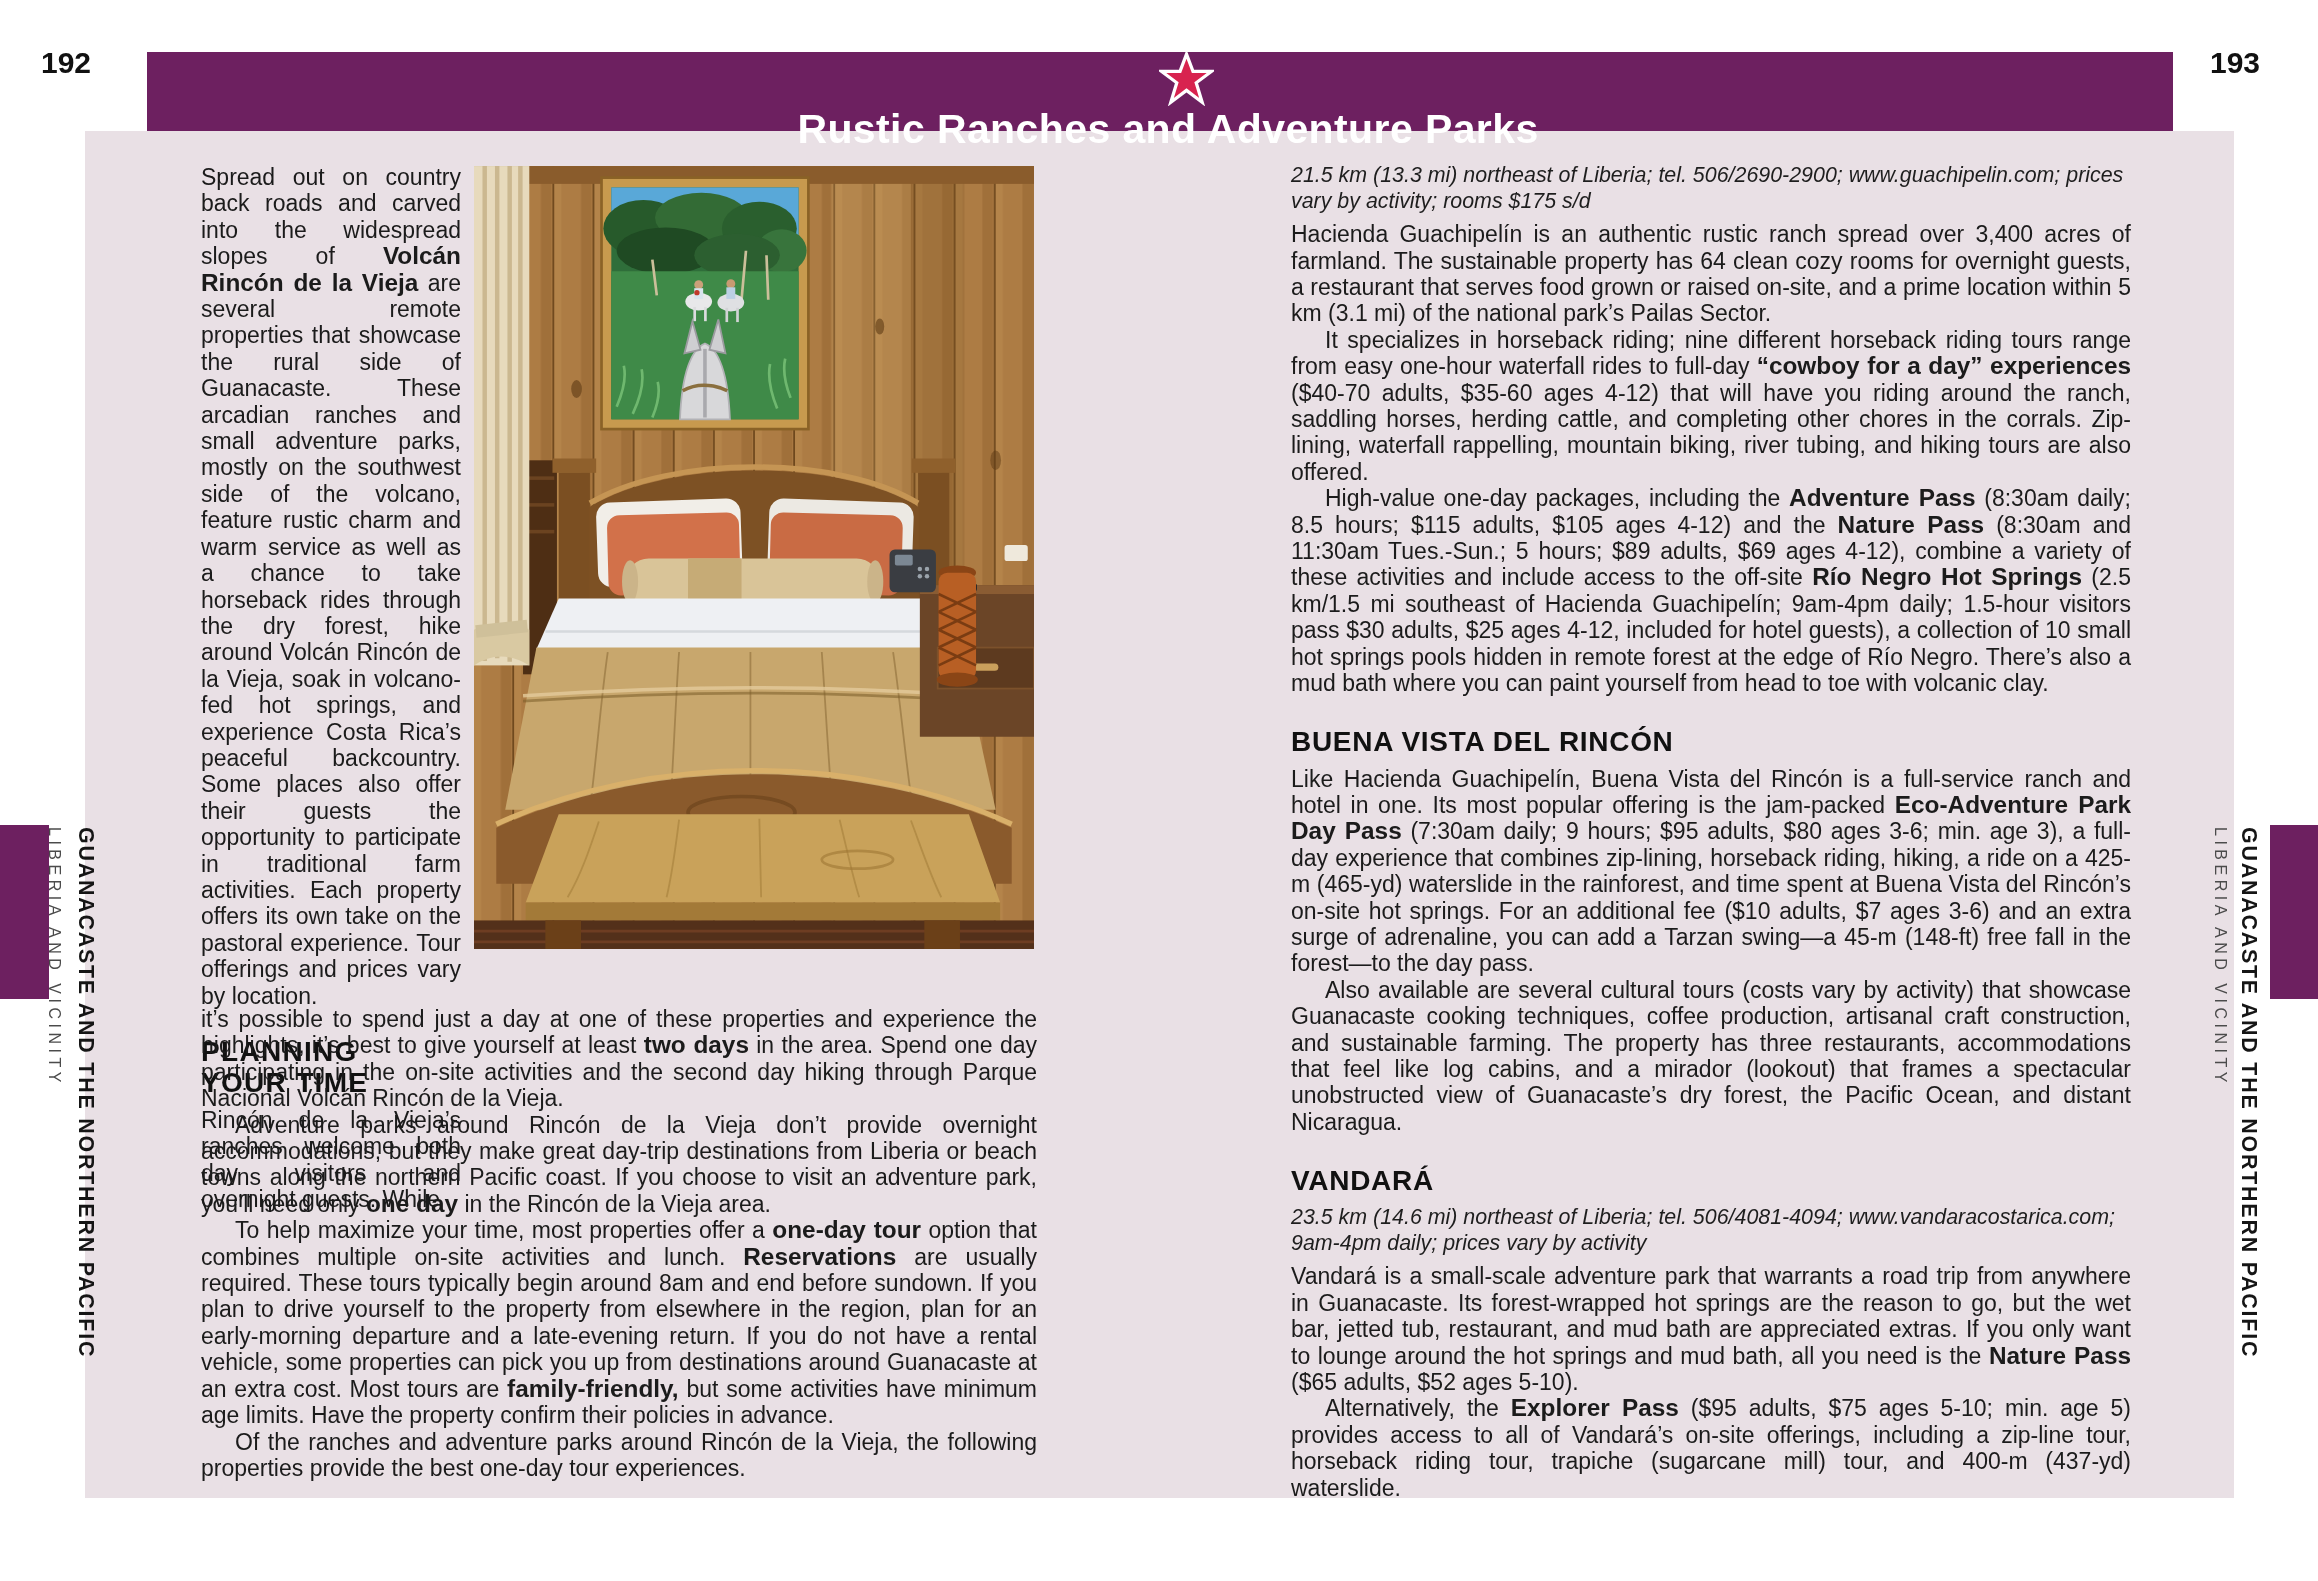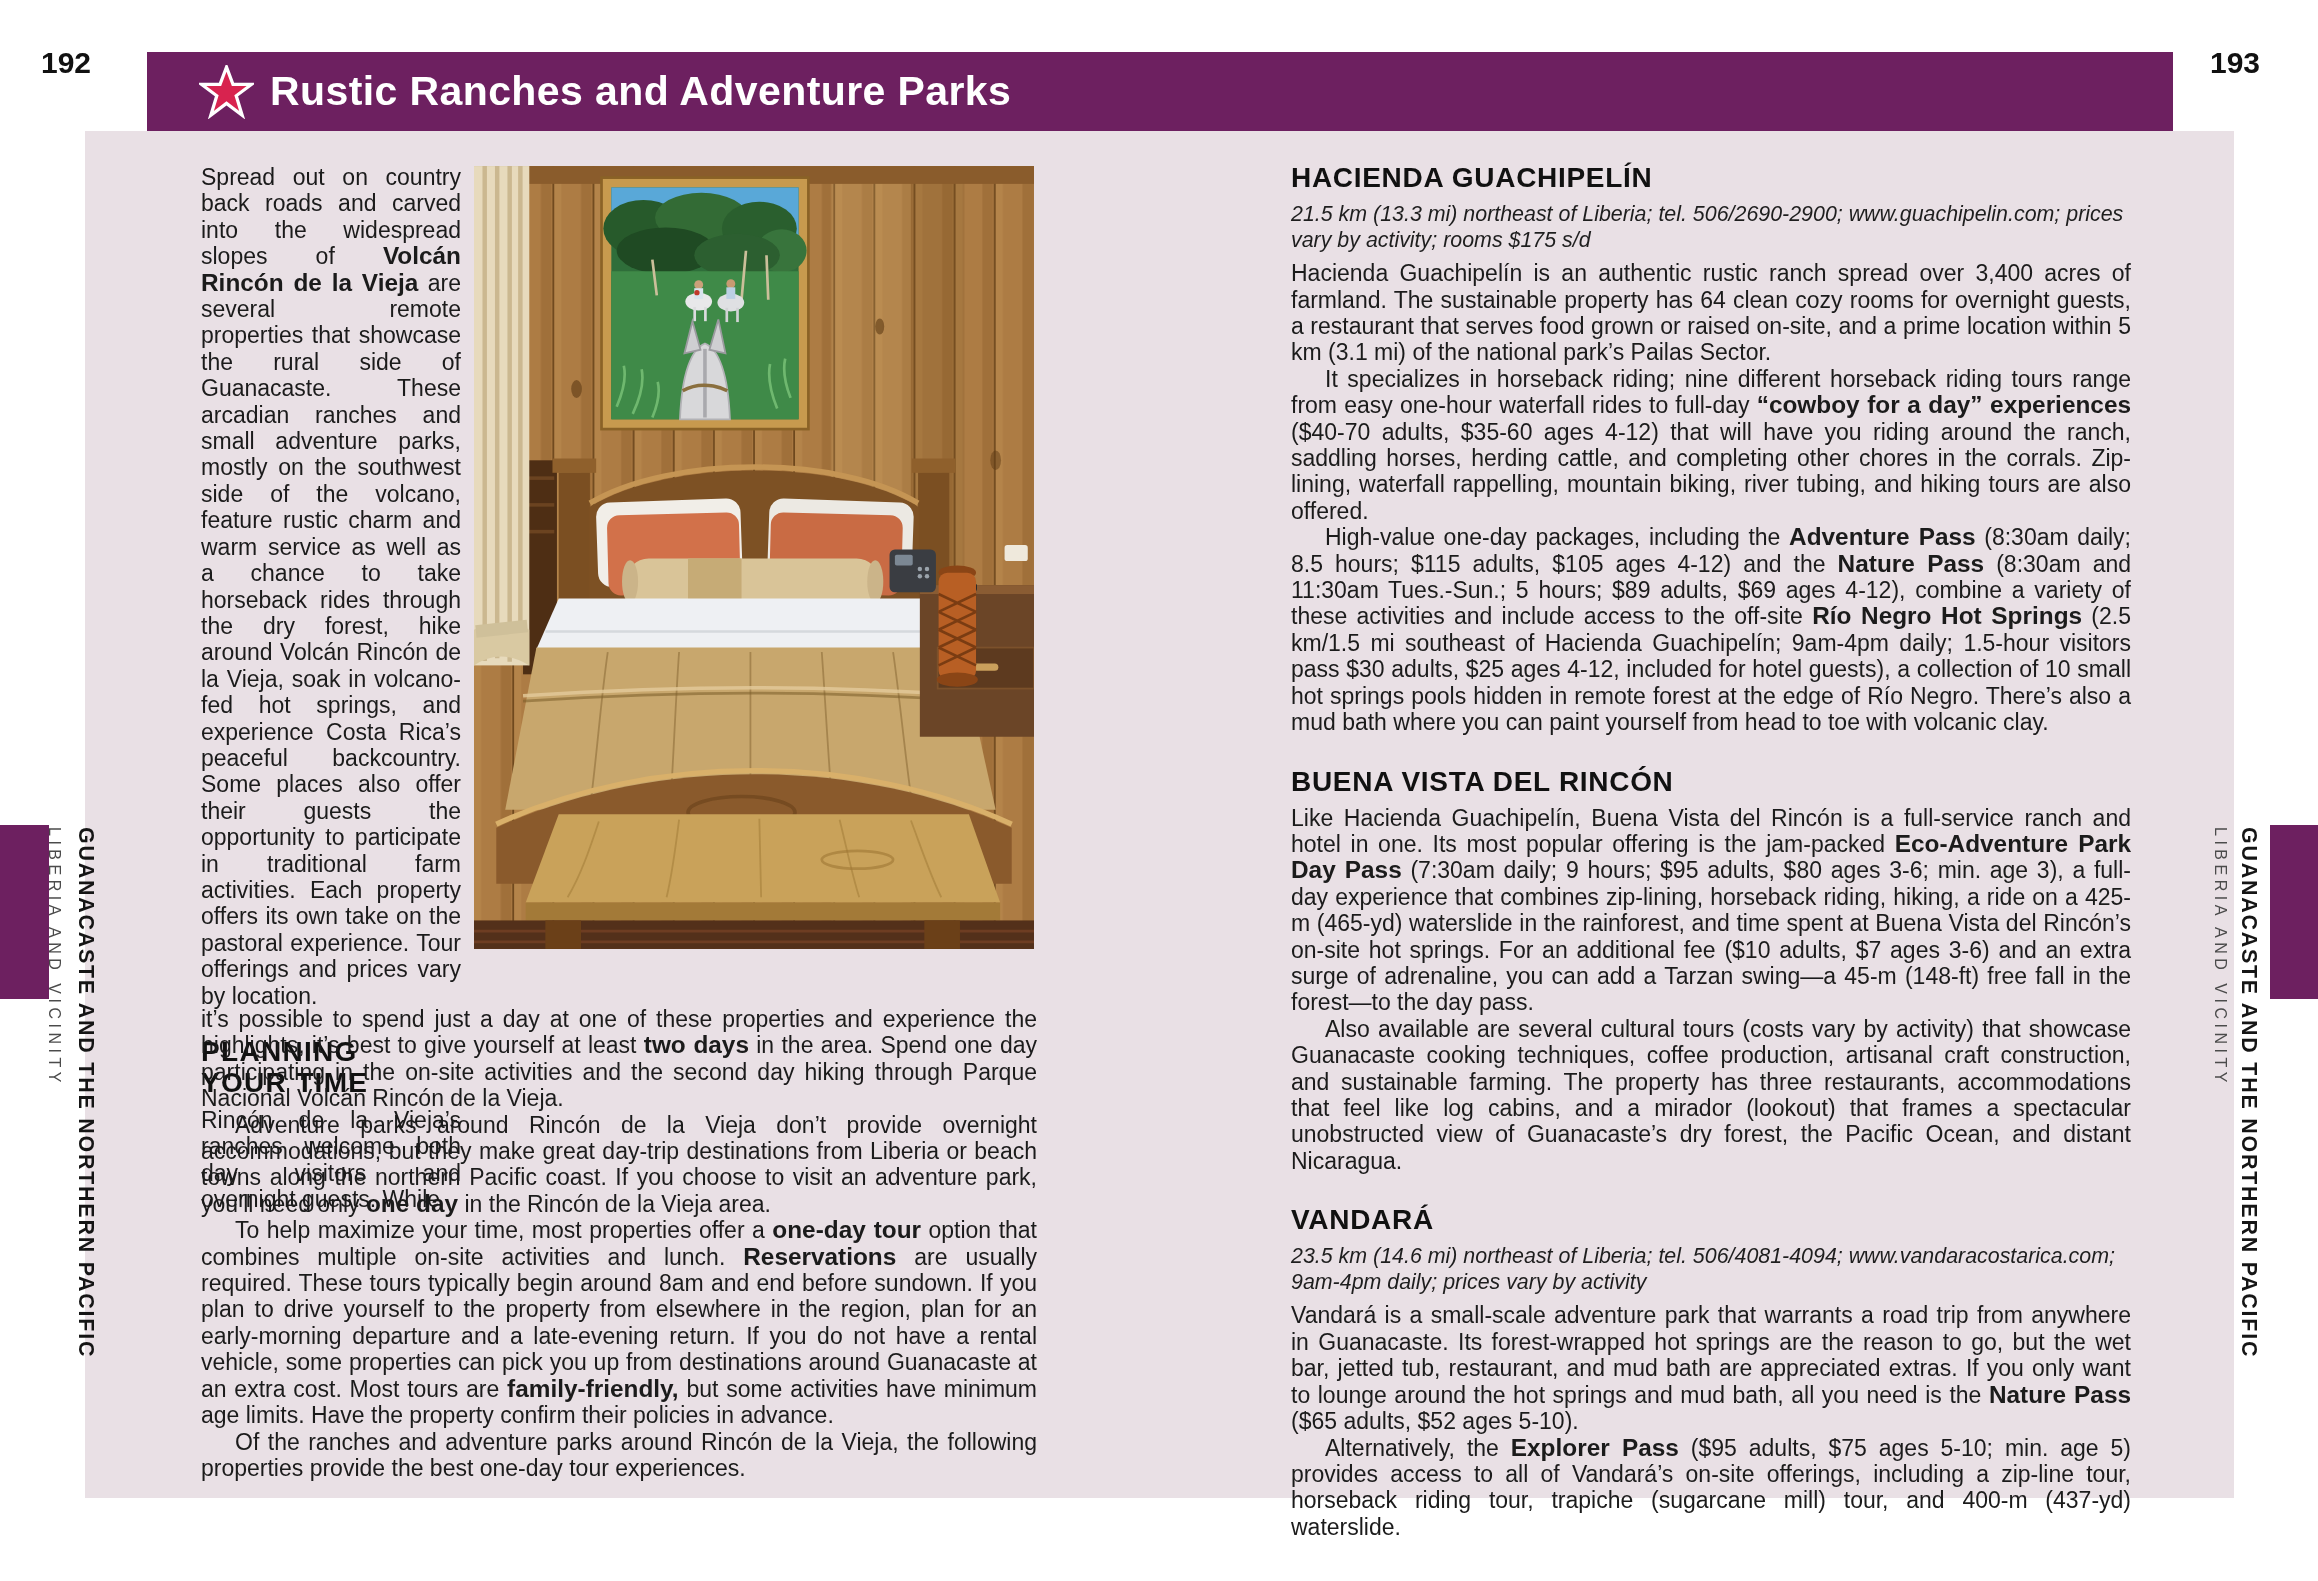--- a/index.html
+++ b/index.html
@@ -4,21 +4,21 @@
 <style>
   html,body{margin:0;padding:0;background:#ffffff;}
   #spread{
     position:relative;width:2319px;height:1581px;overflow:hidden;
     background:#ffffff;font-family:Liberation Sans, sans-serif;color:#1b1b1b;
   }
   .content-bg{position:absolute;left:85px;top:131px;width:2149px;height:1367px;background:#e9e0e5;}
   .pagenum{position:absolute;top:46px;font-size:30px;font-weight:700;color:#111;}
   .pagenum.left{left:41px;}
   .pagenum.right{left:2210px;}
-  .banner{position:absolute;left:147px;top:52px;width:2026px;height:79px;background:#6d2060;display:flex;align-items:center;}
+  .banner{position:absolute;left:147px;top:52px;width:2026px;height:79px;background:#6d2060;display:flex;align-items:center;flex-direction:column;}
   .banner .star{margin-left:52px;flex:0 0 auto;}
   .banner-title{margin-left:16px;color:#ffffff;font-size:41px;font-weight:700;letter-spacing:0.4px;}
 
   
   .intro-col{position:absolute;left:201px;top:164px;width:260px;}
   .col-p{margin:0;font-size:23px;line-height:26.4px;text-align:justify;hyphens:auto;}
   .col-p b{font-weight:700;font-size:1.06em;}
   .planning-h{margin:27px 0 9px 0;font-size:28px;line-height:31px;font-weight:700;letter-spacing:1.3px;color:#111;}
 
   
@@ -201,21 +201,20 @@
   <div class="wide-text">
     <p class="body-p"><span>it’s possible to spend just a day at one of these properties and experience the highlights, it’s best to give yourself at least </span><b>two days</b><span> in the area. Spend one day participating in the on-site activities and the second day hiking through Parque Nacional Volcán Rincón de la Vieja.</span></p>
     <p class="body-p indent"><span>Adventure parks around Rincón de la Vieja don’t provide overnight accommodations, but they make great day-trip destinations from Liberia or beach towns along the northern Pacific coast. If you choose to visit an adventure park, you’ll need only </span><b>one day</b><span> in the Rincón de la Vieja area.</span></p>
     <p class="body-p indent"><span>To help maximize your time, most properties offer a </span><b>one-day tour</b><span> option that combines multiple on-site activities and lunch. </span><b>Reservations</b><span> are usually required. These tours typically begin around 8am and end before sundown. If you plan to drive yourself to the property from elsewhere in the region, plan for an early-morning departure and a late-evening return. If you do not have a rental vehicle, some properties can pick you up from destinations around Guanacaste at an extra cost. Most tours are </span><b>family-friendly,</b><span> but some activities have minimum age limits. Have the property confirm their policies in advance.</span></p>
     <p class="body-p indent"><span>Of the ranches and adventure parks around Rincón de la Vieja, the following properties provide the best one-day tour experiences.</span></p>
   </div>
 
   <div class="right-col">
 
     <div class="sec">
-      <h2 class="sec-h">HACIENDA GUACHIPELÍN</h2>
       <p class="sec-info">21.5 km (13.3 mi) northeast of Liberia; tel. 506/2690-2900; www.guachipelin.com; prices vary by activity; rooms $175 s/d</p>
       <p class="body-p"><span>Hacienda Guachipelín is an authentic rustic ranch spread over 3,400 acres of farmland. The sustainable property has 64 clean cozy rooms for overnight guests, a restaurant that serves food grown or raised on-site, and a prime location within 5 km (3.1 mi) of the national park’s Pailas Sector.</span></p>
       <p class="body-p indent"><span>It specializes in horseback riding; nine different horseback riding tours range from easy one-hour waterfall rides to full-day </span><b>“cowboy for a day” experiences</b><span> ($40-70 adults, $35-60 ages 4-12) that will have you riding around the ranch, saddling horses, herding cattle, and completing other chores in the corrals. Zip-lining, waterfall rappelling, mountain biking, river tubing, and hiking tours are also offered.</span></p>
       <p class="body-p indent"><span>High-value one-day packages, including the </span><b>Adventure Pass</b><span> (8:30am daily; 8.5 hours; $115 adults, $105 ages 4-12) and the </span><b>Nature Pass</b><span> (8:30am and 11:30am Tues.-Sun.; 5 hours; $89 adults, $69 ages 4-12), combine a variety of these activities and include access to the off-site </span><b>Río Negro Hot Springs</b><span> (2.5 km/1.5 mi southeast of Hacienda Guachipelín; 9am-4pm daily; 1.5-hour visitors pass $30 adults, $25 ages 4-12, included for hotel guests), a collection of 10 small hot springs pools hidden in remote forest at the edge of Río Negro. There’s also a mud bath where you can paint yourself from head to toe with volcanic clay.</span></p>
     </div>
 
     <div class="sec">
       <h2 class="sec-h">BUENA VISTA DEL RINCÓN</h2>
       <p class="body-p"><span>Like Hacienda Guachipelín, Buena Vista del Rincón is a full-service ranch and hotel in one. Its most popular offering is the jam-packed </span><b>Eco-Adventure Park Day Pass</b><span> (7:30am daily; 9 hours; $95 adults, $80 ages 3-6; min. age 3), a full-day experience that combines zip-lining, horseback riding, hiking, a ride on a 425-m (465-yd) waterslide in the rainforest, and time spent at Buena Vista del Rincón’s on-site hot springs. For an additional fee ($10 adults, $7 ages 3-6) and an extra surge of adrenaline, you can add a Tarzan swing—a 45-m (148-ft) free fall in the forest—to the day pass.</span></p>
       <p class="body-p indent"><span>Also available are several cultural tours (costs vary by activity) that showcase Guanacaste cooking techniques, coffee production, artisanal craft construction, and sustainable farming. The property has three restaurants, accommodations that feel like log cabins, and a mirador (lookout) that frames a spectacular unobstructed view of Guanacaste’s dry forest, the Pacific Ocean, and distant Nicaragua.</span></p>

